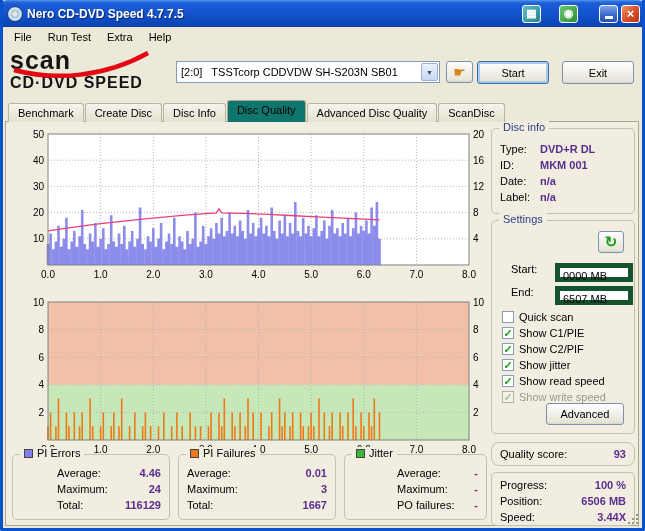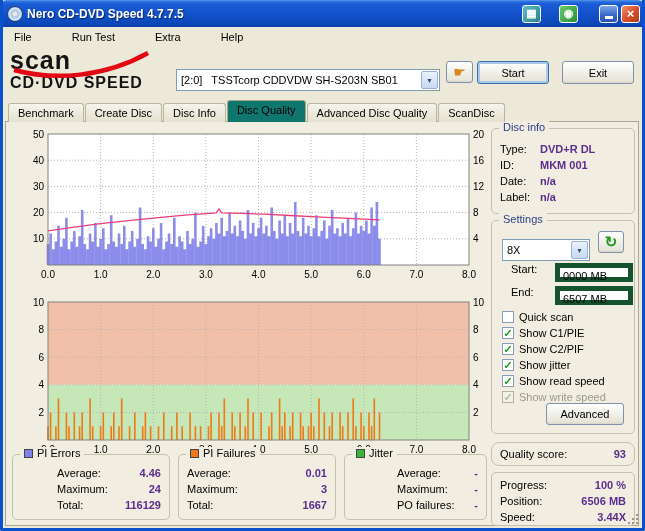--- a/index.html
+++ b/index.html
@@ -16,29 +16,29 @@
   .title-text{color:#fff;font-weight:bold;font-size:12px;text-shadow:1px 1px 1px #09256e;flex:1;}
   .tb-btn{width:19px;height:18px;border-radius:3px;margin-left:3px;border:1px solid #fff;
     display:flex;align-items:center;justify-content:center;color:#fff;font-weight:bold;cursor:default;}
   .tb-ic1{background:linear-gradient(135deg,#5cc0c8,#25828e);font-size:11px;margin-right:18px;}
   .tb-ic2{background:linear-gradient(135deg,#6cc86c,#2a8e38);font-size:11px;margin-right:18px;margin-left:0;}
   .tb-min{background:linear-gradient(180deg,#7ba5e8,#3667c8 60%,#2a55b0);}
   .tb-min i{display:block;width:8px;height:3px;background:#fff;margin-top:8px;}
   .tb-close{background:linear-gradient(135deg,#f0926a,#d9512c 50%,#b33a16);font-size:13px;line-height:1;}
 
   
-  .menubar{position:absolute;left:3px;top:27px;width:639px;height:20px;display:flex;align-items:center;padding-left:3px;background:#ECE9D8;gap:24px;}
+  .menubar{position:absolute;left:3px;top:27px;width:639px;height:20px;display:flex;align-items:center;padding-left:3px;background:#ECE9D8;}
   .menu-item{padding:2px 8px;cursor:default;}
 
   
   .logo{position:absolute;left:10px;top:48px;width:162px;height:48px;}
   .logo-nero{font-size:25px;font-weight:bold;letter-spacing:1px;color:#141414;line-height:24px;}
   .logo-swoosh{position:absolute;left:0;top:2px;}
   .logo-product{font-size:16px;font-weight:bold;letter-spacing:1px;color:#141414;margin-top:2px;}
-  .combo{position:absolute;background:#fff;border:1px solid #7f9db9;display:flex;align-items:center;height:22px;margin-top:8px;}
+  .combo{position:absolute;background:#fff;border:1px solid #7f9db9;display:flex;align-items:center;height:22px;}
   .combo-drive{left:176px;top:61px;width:264px;}
   .combo-text{flex:1;padding:0 4px;white-space:pre;overflow:hidden;}
   .combo-arrow{width:17px;height:18px;margin-right:1px;border:1px solid #9ab0d8;border-radius:2px;
     background:linear-gradient(180deg,#e9f1fb,#c8d8f2);display:flex;align-items:center;justify-content:center;font-size:7px;color:#30507a;}
   .small-btn{position:absolute;border:1px solid #7f92ad;border-radius:3px;
     background:linear-gradient(180deg,#ffffff,#f2f1ea 45%,#e7e5d8 90%,#d8d5c5);
     display:flex;align-items:center;justify-content:center;cursor:default;}
   .hand-btn{left:446px;top:61px;width:27px;height:22px;color:#d8861a;font-size:14px;}
   .push-btn{position:absolute;height:23px;width:72px;border:1px solid #7f92ad;border-radius:3px;
     background:linear-gradient(180deg,#ffffff,#f2f1ea 45%,#e7e5d8 90%,#d8d5c5);
@@ -251,26 +251,20 @@
       </div>
       <div class="info-row">
         <span class="lbl disc-label">Label:</span>
         <span class="val">n/a</span>
       </div>
     </div>
 
     <div class="group g-settings">
       <div class="group-title">Settings</div>
 
-      <div class="combo combo-speed">
-        <span class="combo-text">8X</span>
-        <span class="combo-arrow">
-            <span>▼</span>
-          </span>
-      </div>
       <div class="small-btn refresh-btn">
         <span>↻</span>
       </div>
 
       <div class="field-row" style="top:42px">
         <span class="lbl">Start:</span>
         <span class="textfield">0000 MB</span>
       </div>
       <div class="field-row" style="top:65px">
         <span class="lbl">End:</span>

